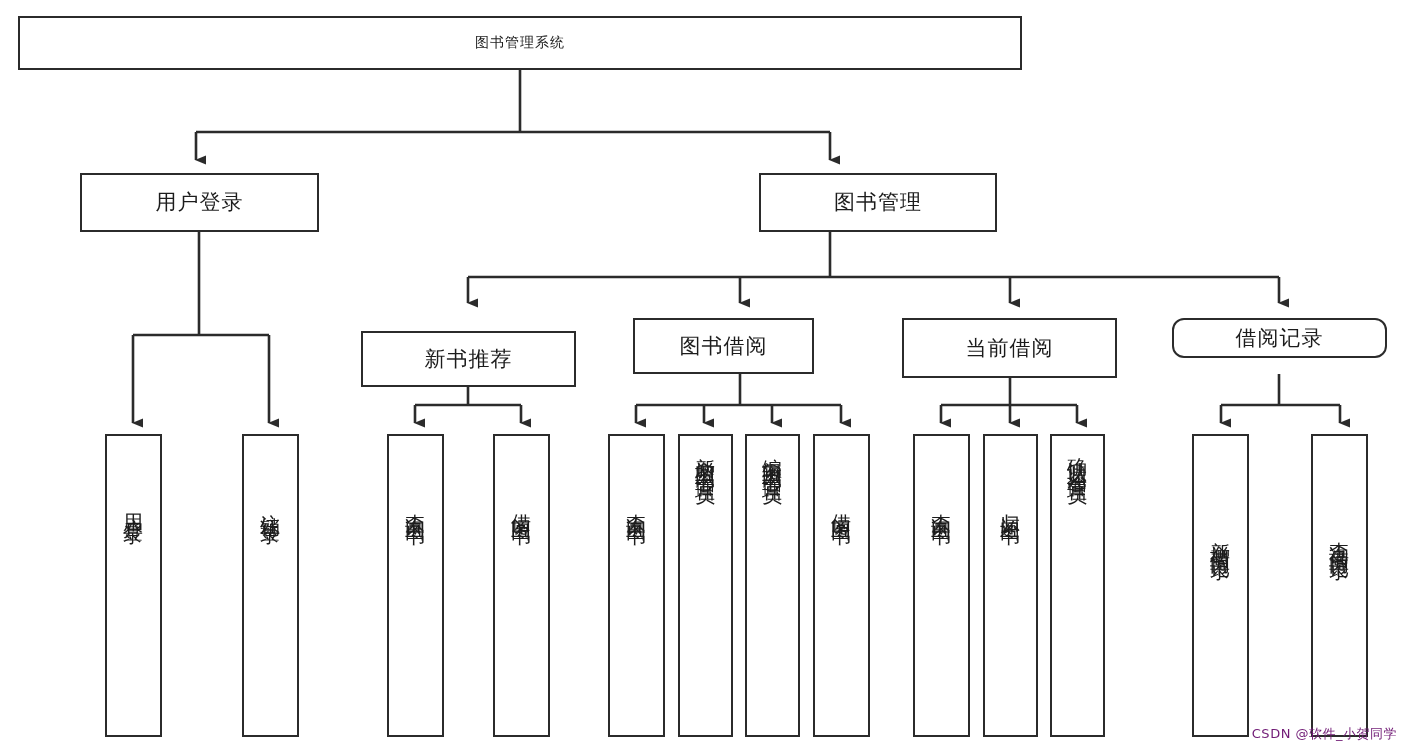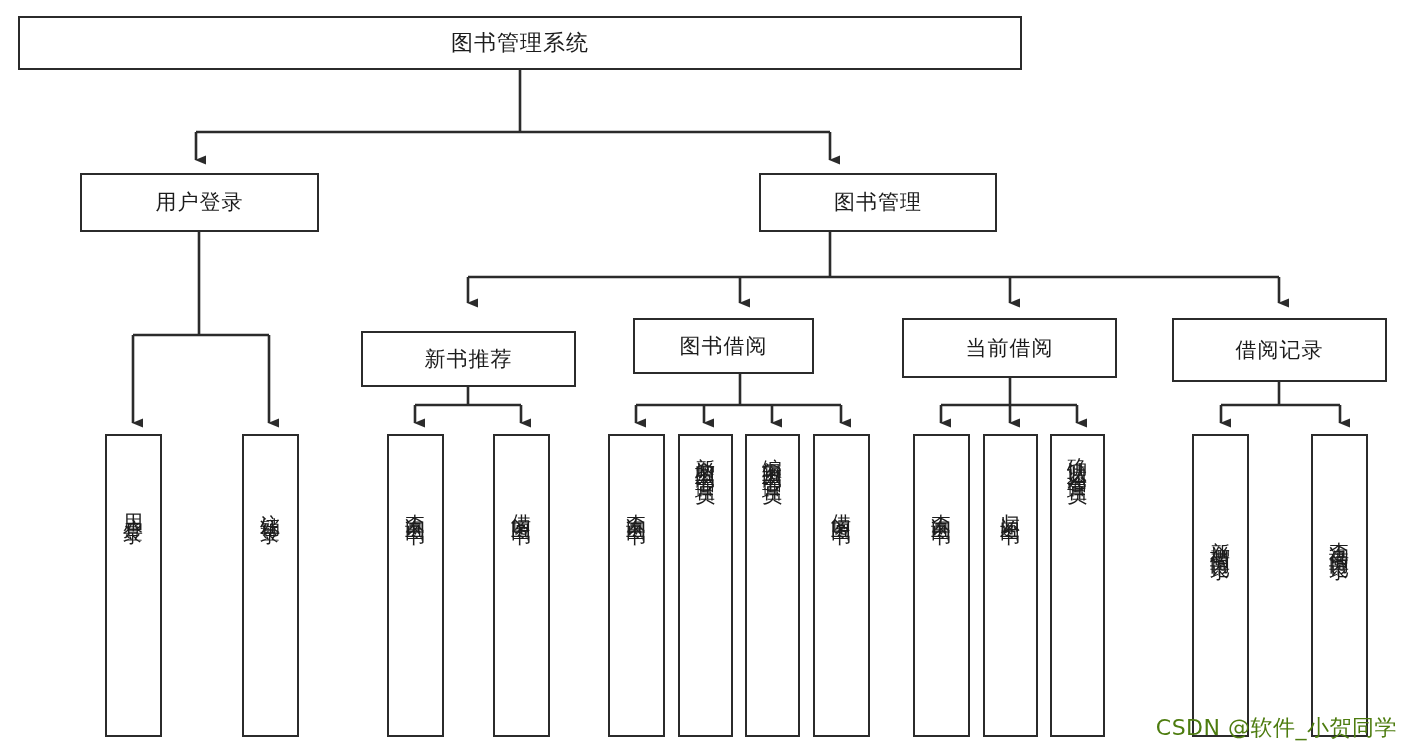--- a/index.html
+++ b/index.html
@@ -33,21 +33,21 @@
     align-items: center;
     justify-content: center;
     color: #1c1c1c;
   }
   .node.horiz {
     font-size: 21px;
     letter-spacing: 1px;
     line-height: 1.25;
     white-space: nowrap;
   }
-  .node.root { font-size: 22px; }
+  .node.root { font-size: 14px; }
   .node.leaf {
     font-size: 20px;
     align-items: flex-start;
     justify-content: center;
     padding-top: 6px;
   }
   .vtext {
     writing-mode: vertical-rl;
     text-orientation: upright;
     letter-spacing: 4px;
@@ -59,22 +59,22 @@
   .vtext.mid {
     margin-top: 56px;
   }
   .vtext.mid2 {
     margin-top: 84px;
   }
   #watermark {
     position: absolute;
     right: 8px;
     bottom: 4px;
-    font-size: 22px;
-    color: #4d7c0f;
+    font-size: 13px;
+    color: #701a75;
     white-space: nowrap;
     letter-spacing: 0.5px;
   }
 </style>
 </head>
 <body>
 
 <div id="canvas">
 
   <svg id="edges" viewBox="0 0 1405 747" xmlns="http://www.w3.org/2000/svg">
@@ -140,21 +140,21 @@
 
   <div class="node horiz" style="left:361px; top:318px; width:215px; height:56px;margin-top:13px;">
     <span>新书推荐</span>
   </div>
   <div class="node horiz" style="left:633px; top:318px; width:181px; height:56px;">
     <span>图书借阅</span>
   </div>
   <div class="node horiz" style="left:902px; top:318px; width:215px; height:60px;">
     <span>当前借阅</span>
   </div>
-  <div class="node horiz" style="left:1172px; top:318px; width:215px; height:64px;">
+  <div class="node horiz" style="left:1172px; top:318px; width:215px; height:40px;border-radius:12px;">
     <span>借阅记录</span>
   </div>
 
   <div class="node leaf" style="left:105px; top:434px; width:57px; height:303px;">
     <span class="vtext mid">用户登录</span>
   </div>
   <div class="node leaf" style="left:242px; top:434px; width:57px; height:303px;">
     <span class="vtext mid">注销登录</span>
   </div>
 

